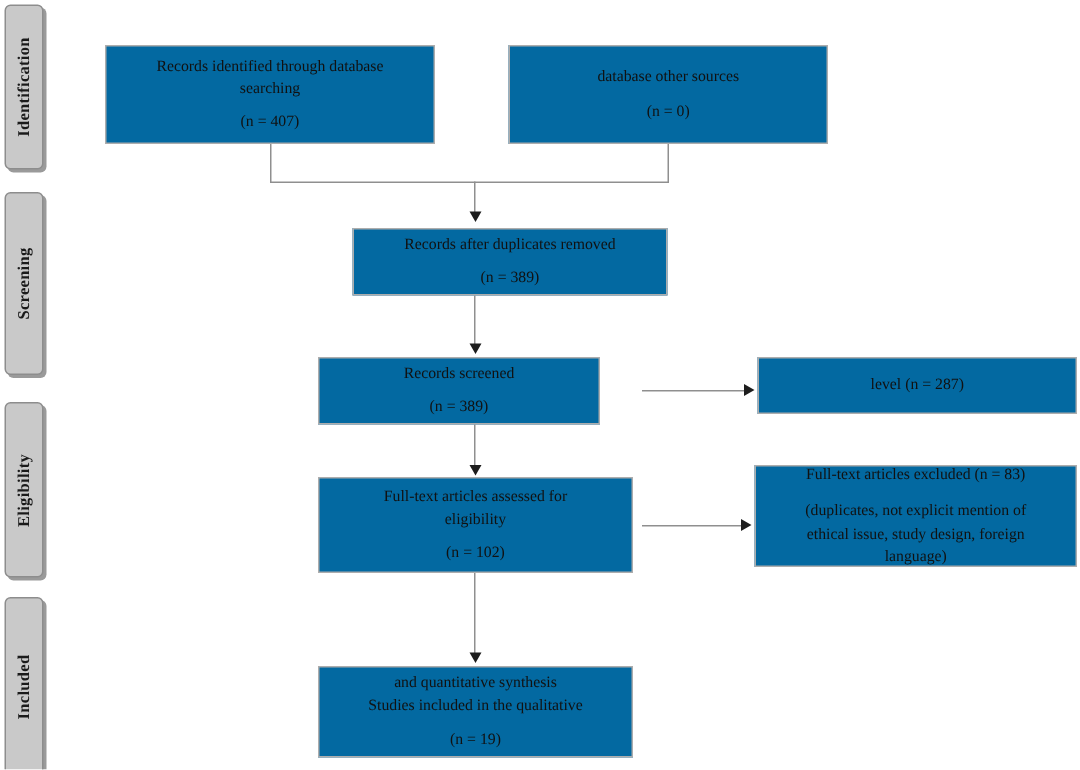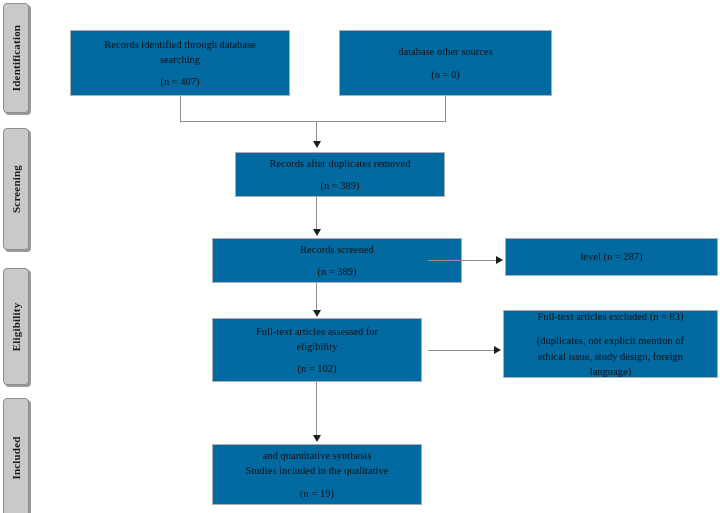--- a/index.html
+++ b/index.html
@@ -132,21 +132,21 @@
   <div class="arrow-down" style="left:313px; top:141px;"></div>
 
   <div class="flow-box" style="left:212px; top:152px; width:210px; height:45px;margin-left:23px;">
     <span class="line">Records after duplicates removed</span>
     <span class="line count">(n = 389)</span>
   </div>
 
   <div class="conn conn-v" style="left:316px; top:197px; height:34px;"></div>
   <div class="arrow-down" style="left:313px; top:229px;"></div>
 
-  <div class="flow-box" style="left:212px; top:238px; width:250px; height:45px;">
+  <div class="flow-box" style="left:212px; top:238px; width:188px; height:45px;">
     <span class="line">Records screened</span>
     <span class="line count">(n = 389)</span>
   </div>
 
   <div class="conn conn-h" style="left:428px; top:260px; width:70px;"></div>
   <div class="arrow-right" style="left:496px; top:256px;"></div>
 
   <div class="flow-box" style="left:505px; top:238px; width:213px; height:38px;">
     <span class="line">level (n = 287)</span>
   </div>

